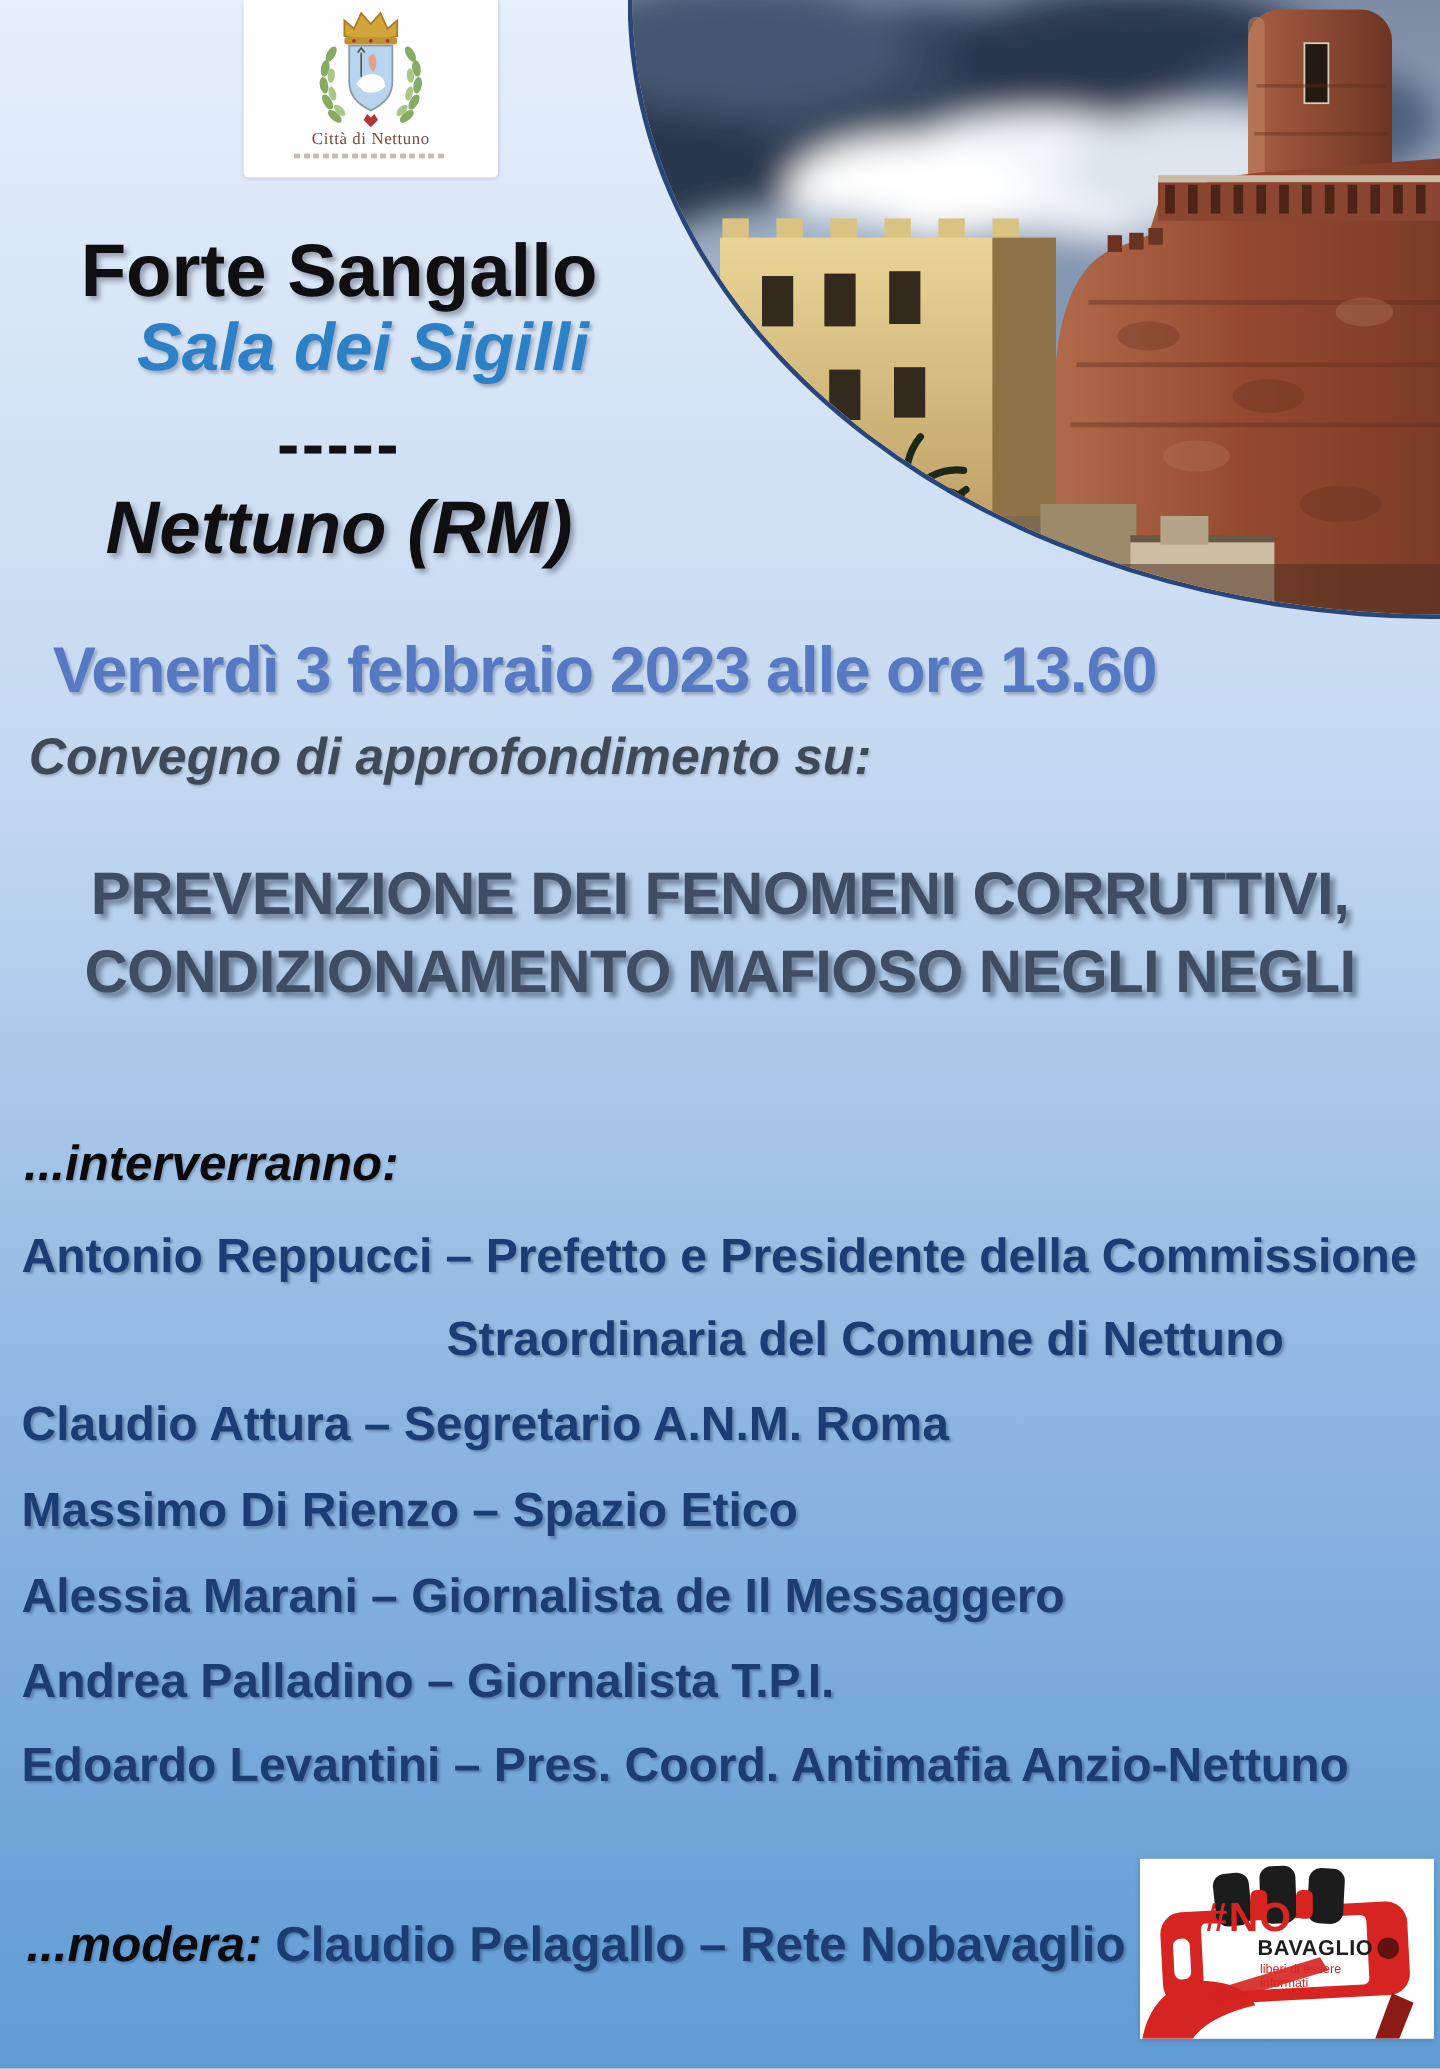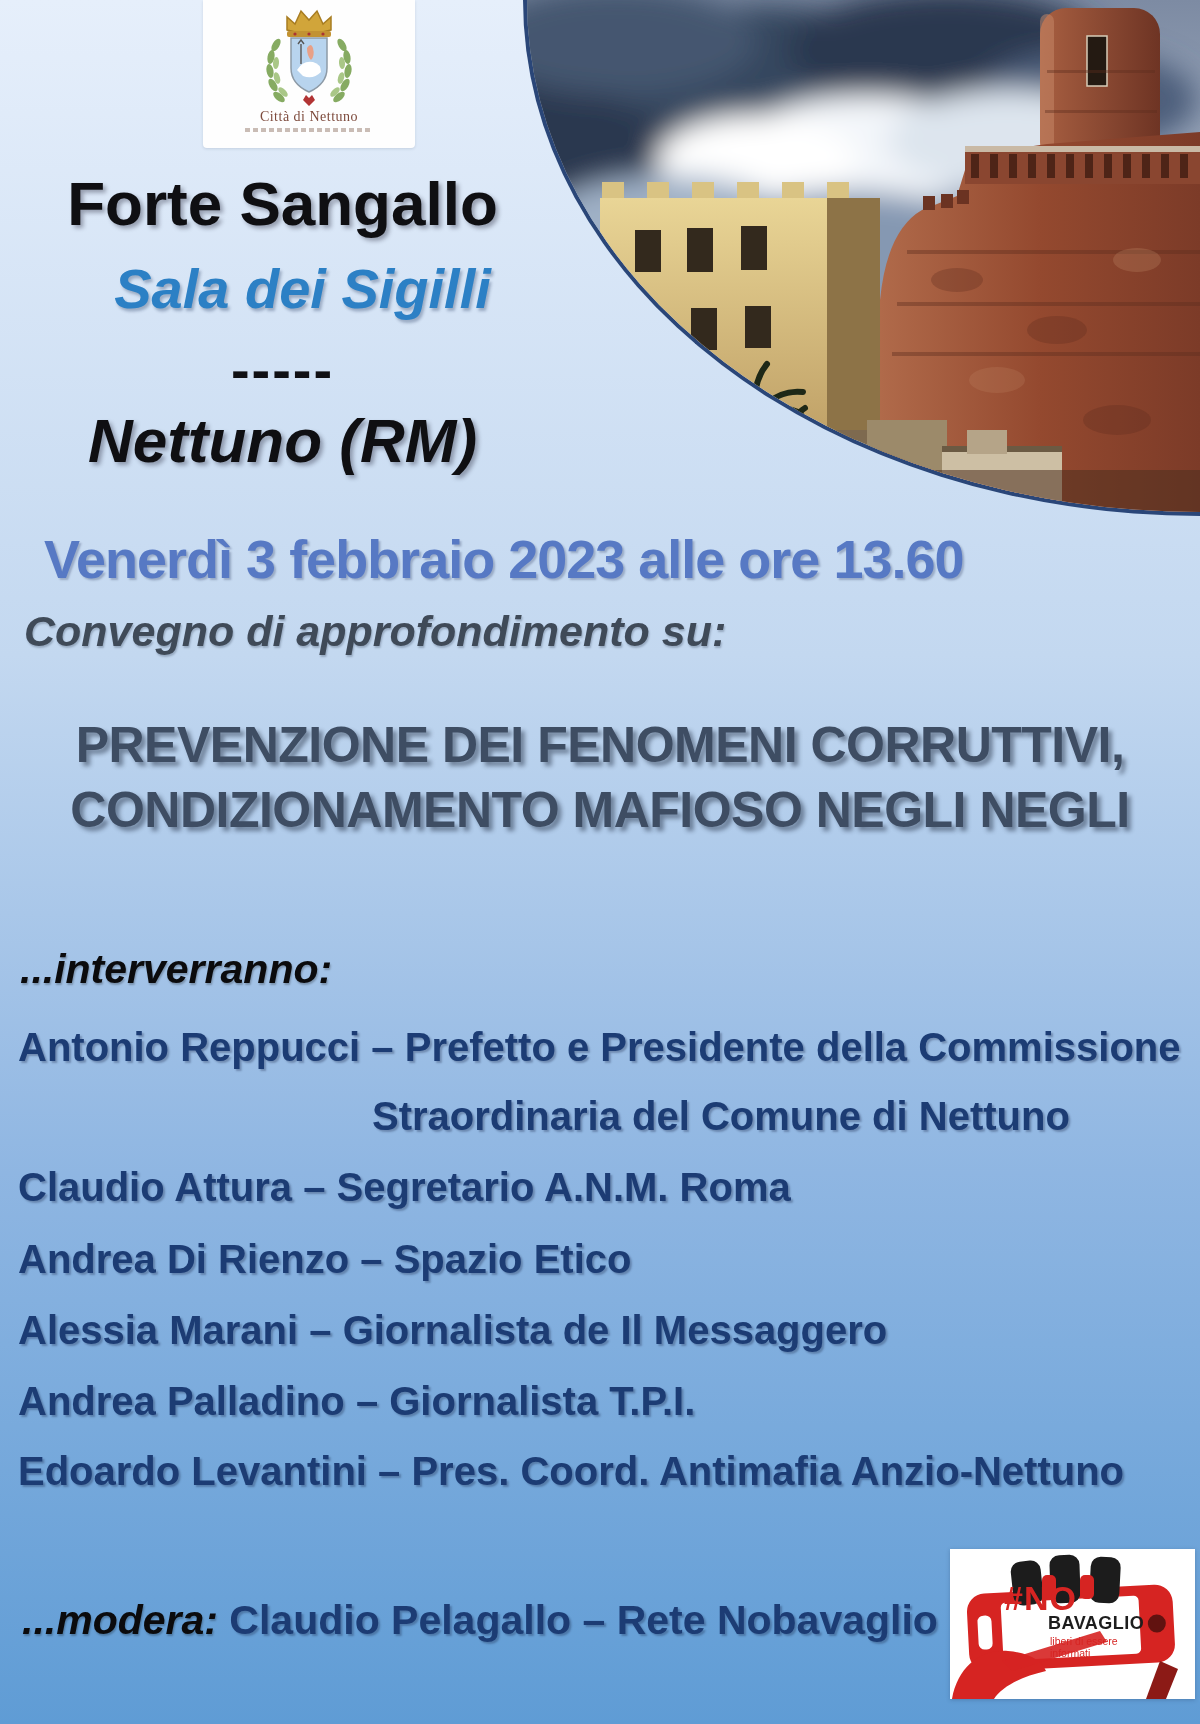--- a/index.html
+++ b/index.html
@@ -21,21 +21,21 @@
     position:absolute; left:203px; top:0; width:212px; height:148px;
     background:#fefefe; border-radius:0 0 4px 4px; text-align:center;
     box-shadow:0 1px 3px rgba(40,60,90,.15);
   }
   .logo-box svg{display:block; margin:4px auto 0;}
   .logo-title{font-family:"Liberation Serif",serif; font-size:14px; color:#7d4a3c; letter-spacing:.5px;}
   .logo-motto{width:128px; height:4px; margin:3px auto 0; opacity:.7;
     background:repeating-linear-gradient(90deg,#b3a096 0 5px,transparent 5px 8px);}
   
   .header-col{position:absolute; left:0; top:0; width:565px; text-align:center;}
-  .venue{position:absolute; left:0; width:100%; top:168px; font-size:62px; font-weight:700;
+  .venue{position:absolute; left:0; width:100%; top:191px; font-size:62px; font-weight:700;
     color:#0f0f12; text-shadow:3px 3px 4px rgba(20,20,40,.35);}
   .hall{position:absolute; left:0; width:100%; top:256px; font-size:56px; font-weight:700; font-style:italic;
     color:#2c80c5; text-shadow:2px 3px 3px rgba(20,40,80,.3);padding-left:20px;}
   .dashes{position:absolute; left:0; width:100%; top:342px; font-size:56px; font-weight:800;
     color:#101014; letter-spacing:2px; line-height:1;}
   .city{position:absolute; left:0; width:100%; top:405px; font-size:62px; font-weight:700; font-style:italic;
     color:#0f0f12; text-shadow:3px 3px 4px rgba(20,20,40,.35);}
   
   .datetime{position:absolute; left:44px; top:528px; font-size:54px; font-weight:700;
     color:#5779c4; letter-spacing:-1px; text-shadow:2px 2px 2px rgba(20,30,70,.25);}
@@ -265,21 +265,21 @@
     <span>– Prefetto e Presidente della Commissione</span>
   </div>
   <div class="speaker cont" style="top:1094px">Straordinaria del Comune di Nettuno</div>
 
   <div class="speaker" style="top:1165px">
     <span>Claudio Attura</span>
     <span>– Segretario A.N.M. Roma</span>
   </div>
 
   <div class="speaker" style="top:1237px">
-    <span>Andrea Di Rienzo</span>
+    <span>Massimo Di Rienzo</span>
     <span>– Spazio Etico</span>
   </div>
 
   <div class="speaker" style="top:1308px">
     <span>Alessia Marani</span>
     <span>– Giornalista de Il Messaggero</span>
   </div>
 
   <div class="speaker" style="top:1379px">
     <span>Andrea Palladino</span>

